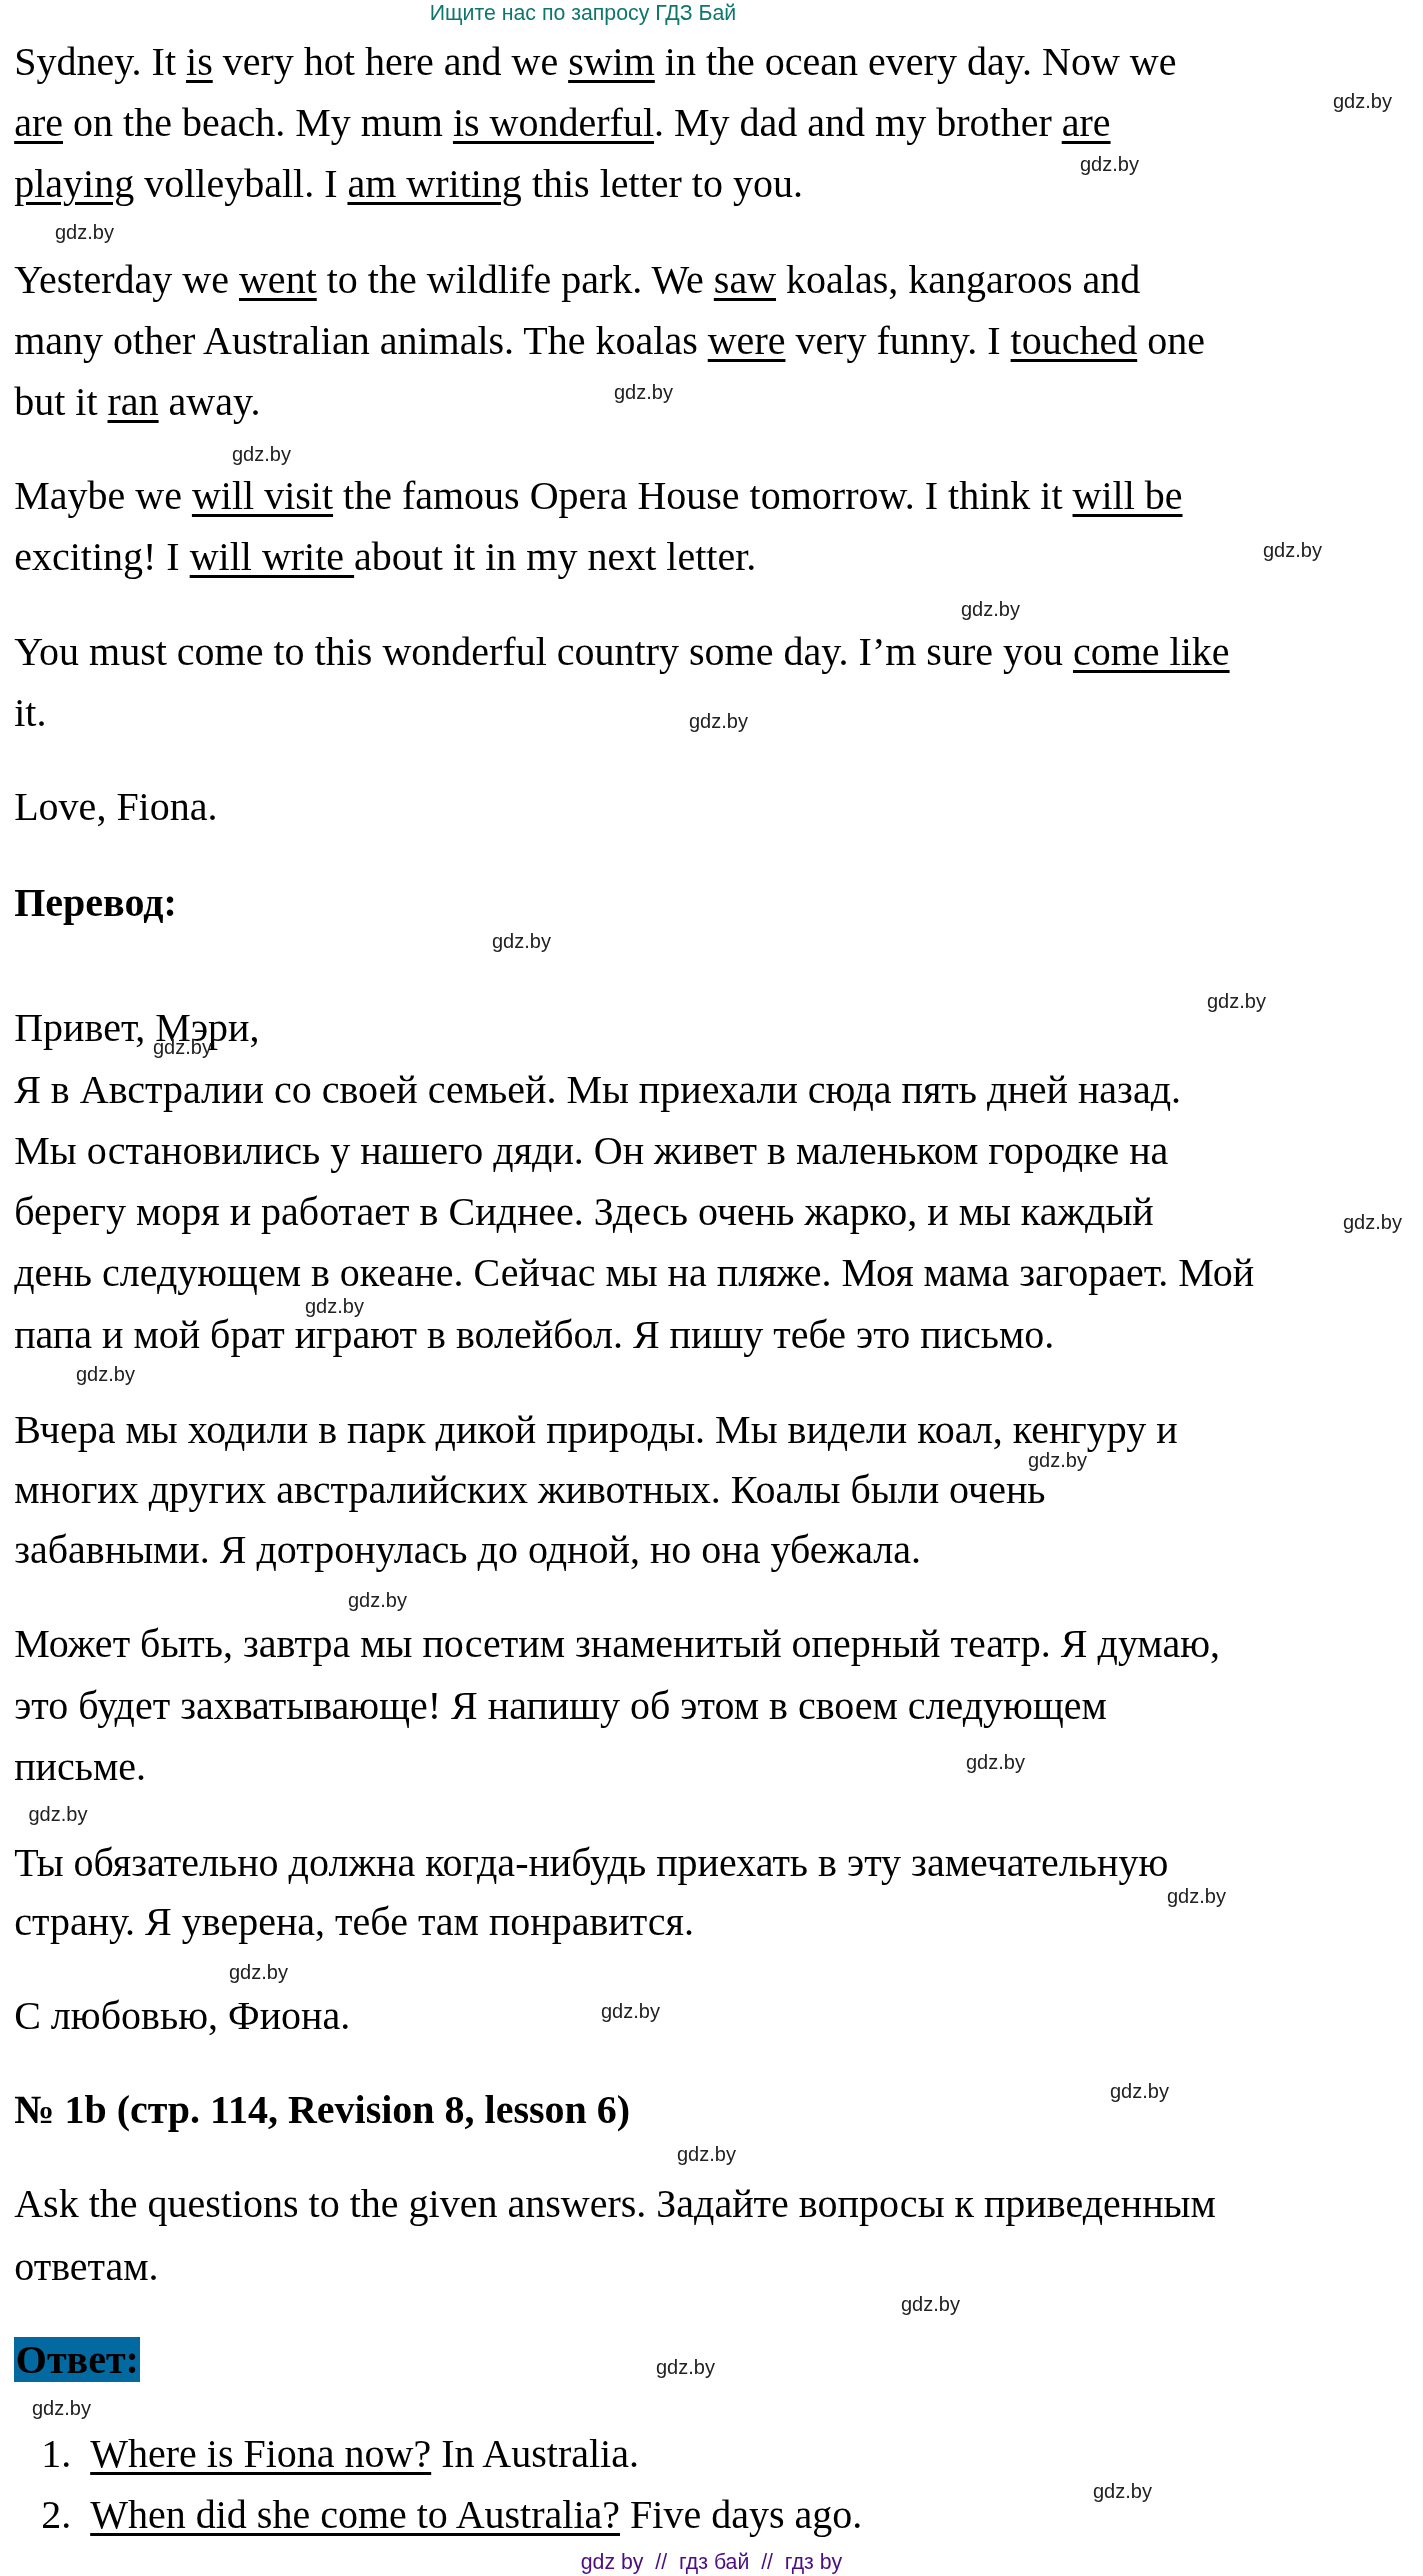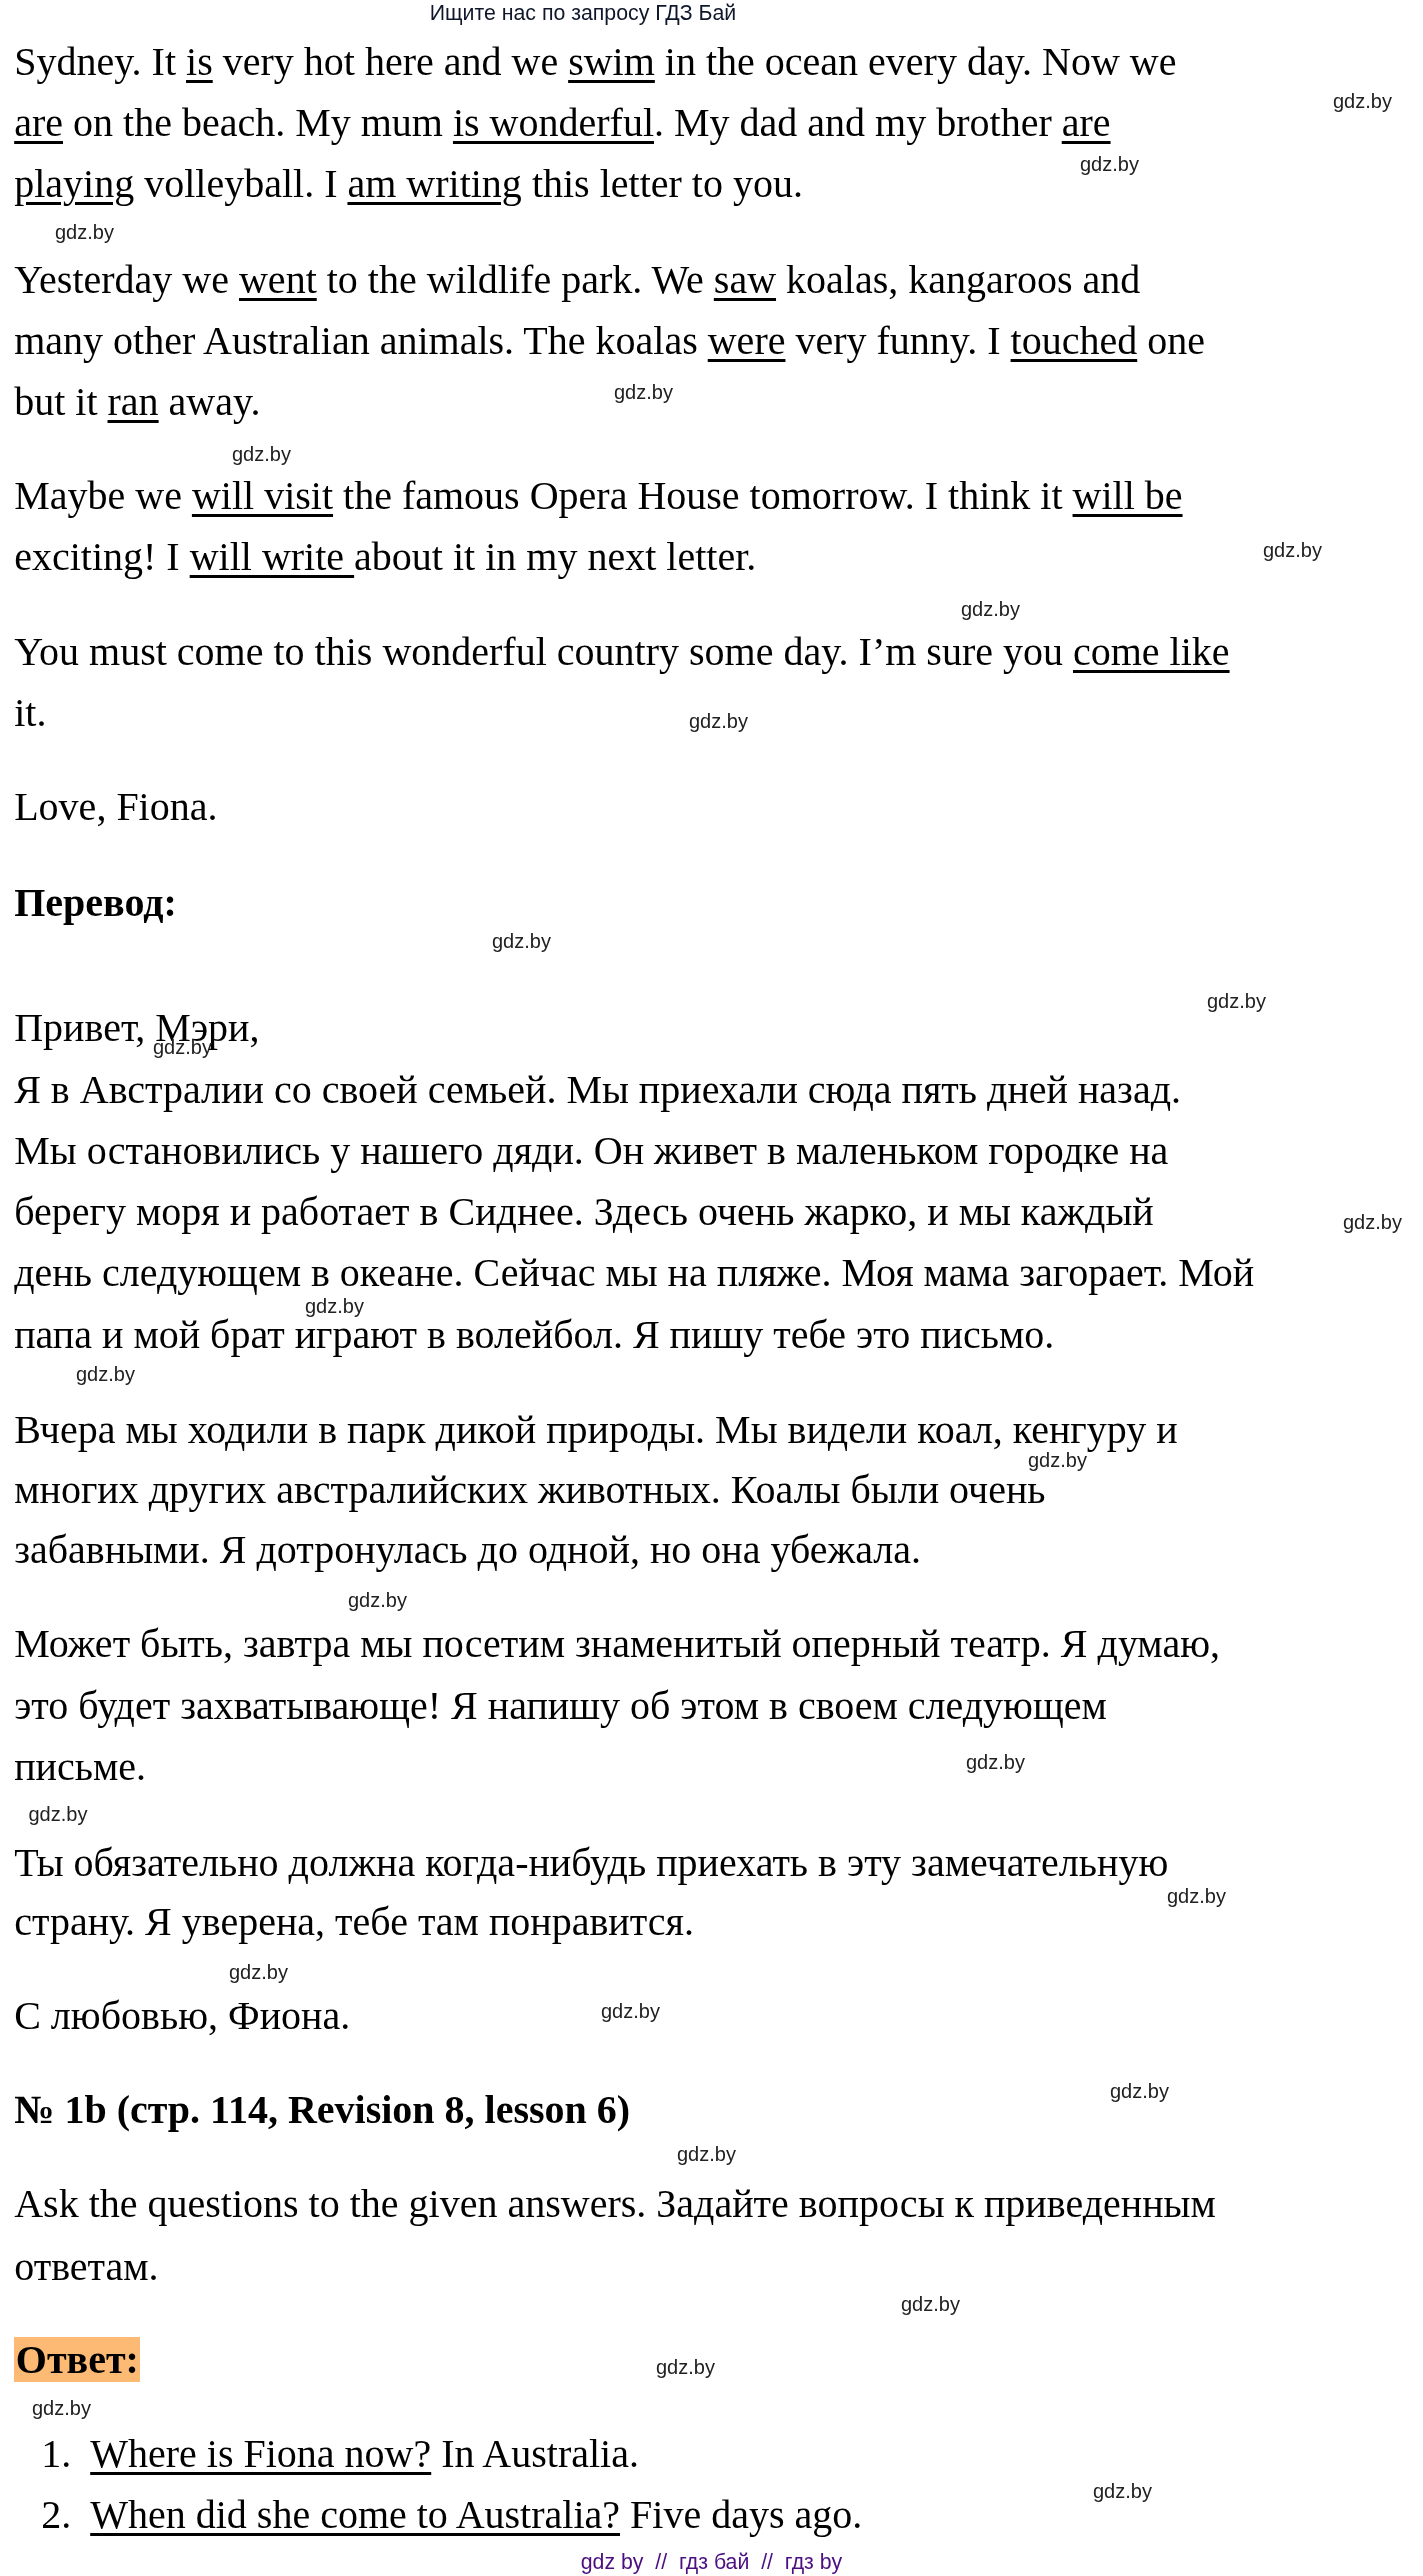--- a/index.html
+++ b/index.html
@@ -1,25 +1,25 @@
 <!DOCTYPE html>
 <html style="font-size:12.7px"><head>
 <meta charset="utf-8">
 <style>
   html, body { margin:0; padding:0; background:#ffffff; }
   body { width:1423px; height:2576px; position:relative; overflow:hidden; }
   .hdr { position:absolute; left:0; width:1166px; top:0; height:27px; text-align:center;
-         font-family:"Liberation Sans", sans-serif; font-size:21.3px; line-height:27px; color:#0f172a; }
+         font-family:"Liberation Sans", sans-serif; font-size:21.3px; line-height:27px; color:#0f766e; }
   .ftr { position:absolute; left:0; width:1423px; top:2549px; height:27px; text-align:center;
          font-family:"Liberation Sans", sans-serif; font-size:21.3px; line-height:27px; color:#4b0f82; white-space:pre; }
   .ln { position:absolute; left:14.2px; height:55px; line-height:55px; margin-top:-28px;
         font-family:"Liberation Serif", serif; font-size:40px; color:#000; white-space:nowrap; }
   .ln u { text-decoration:underline; text-decoration-thickness:3.2px; text-underline-offset:4.7px; }
   .b { font-weight:bold;font-family:Liberation Serif, serif; }
-  .hl { background:#fdba74; padding:0 1.6px; }
+  .hl { background:#0369a1; padding:0 1.6px; }
   .li .num { display:inline-block; width:57px; text-align:right; margin-right:19px; }
   .wm { position:absolute; font-family:"Liberation Sans", sans-serif; font-size:20px; color:#222; line-height:27px; margin-top:-13.4px; }
 </style>
 </head>
 <body>
 
 <div class="hdr">Ищите нас по запросу ГДЗ Бай</div>
 
 <div class="ln" style="top:62px"><span>Sydney. It </span><u>is</u><span> very hot here and we </span><u>swim</u><span> in the ocean every day. Now we</span></div>
 <div class="ln" style="top:123px"><u>are</u><span> on the beach. My mum </span><u>is wonderful</u><span>. My dad and my brother </span><u>are</u></div>

